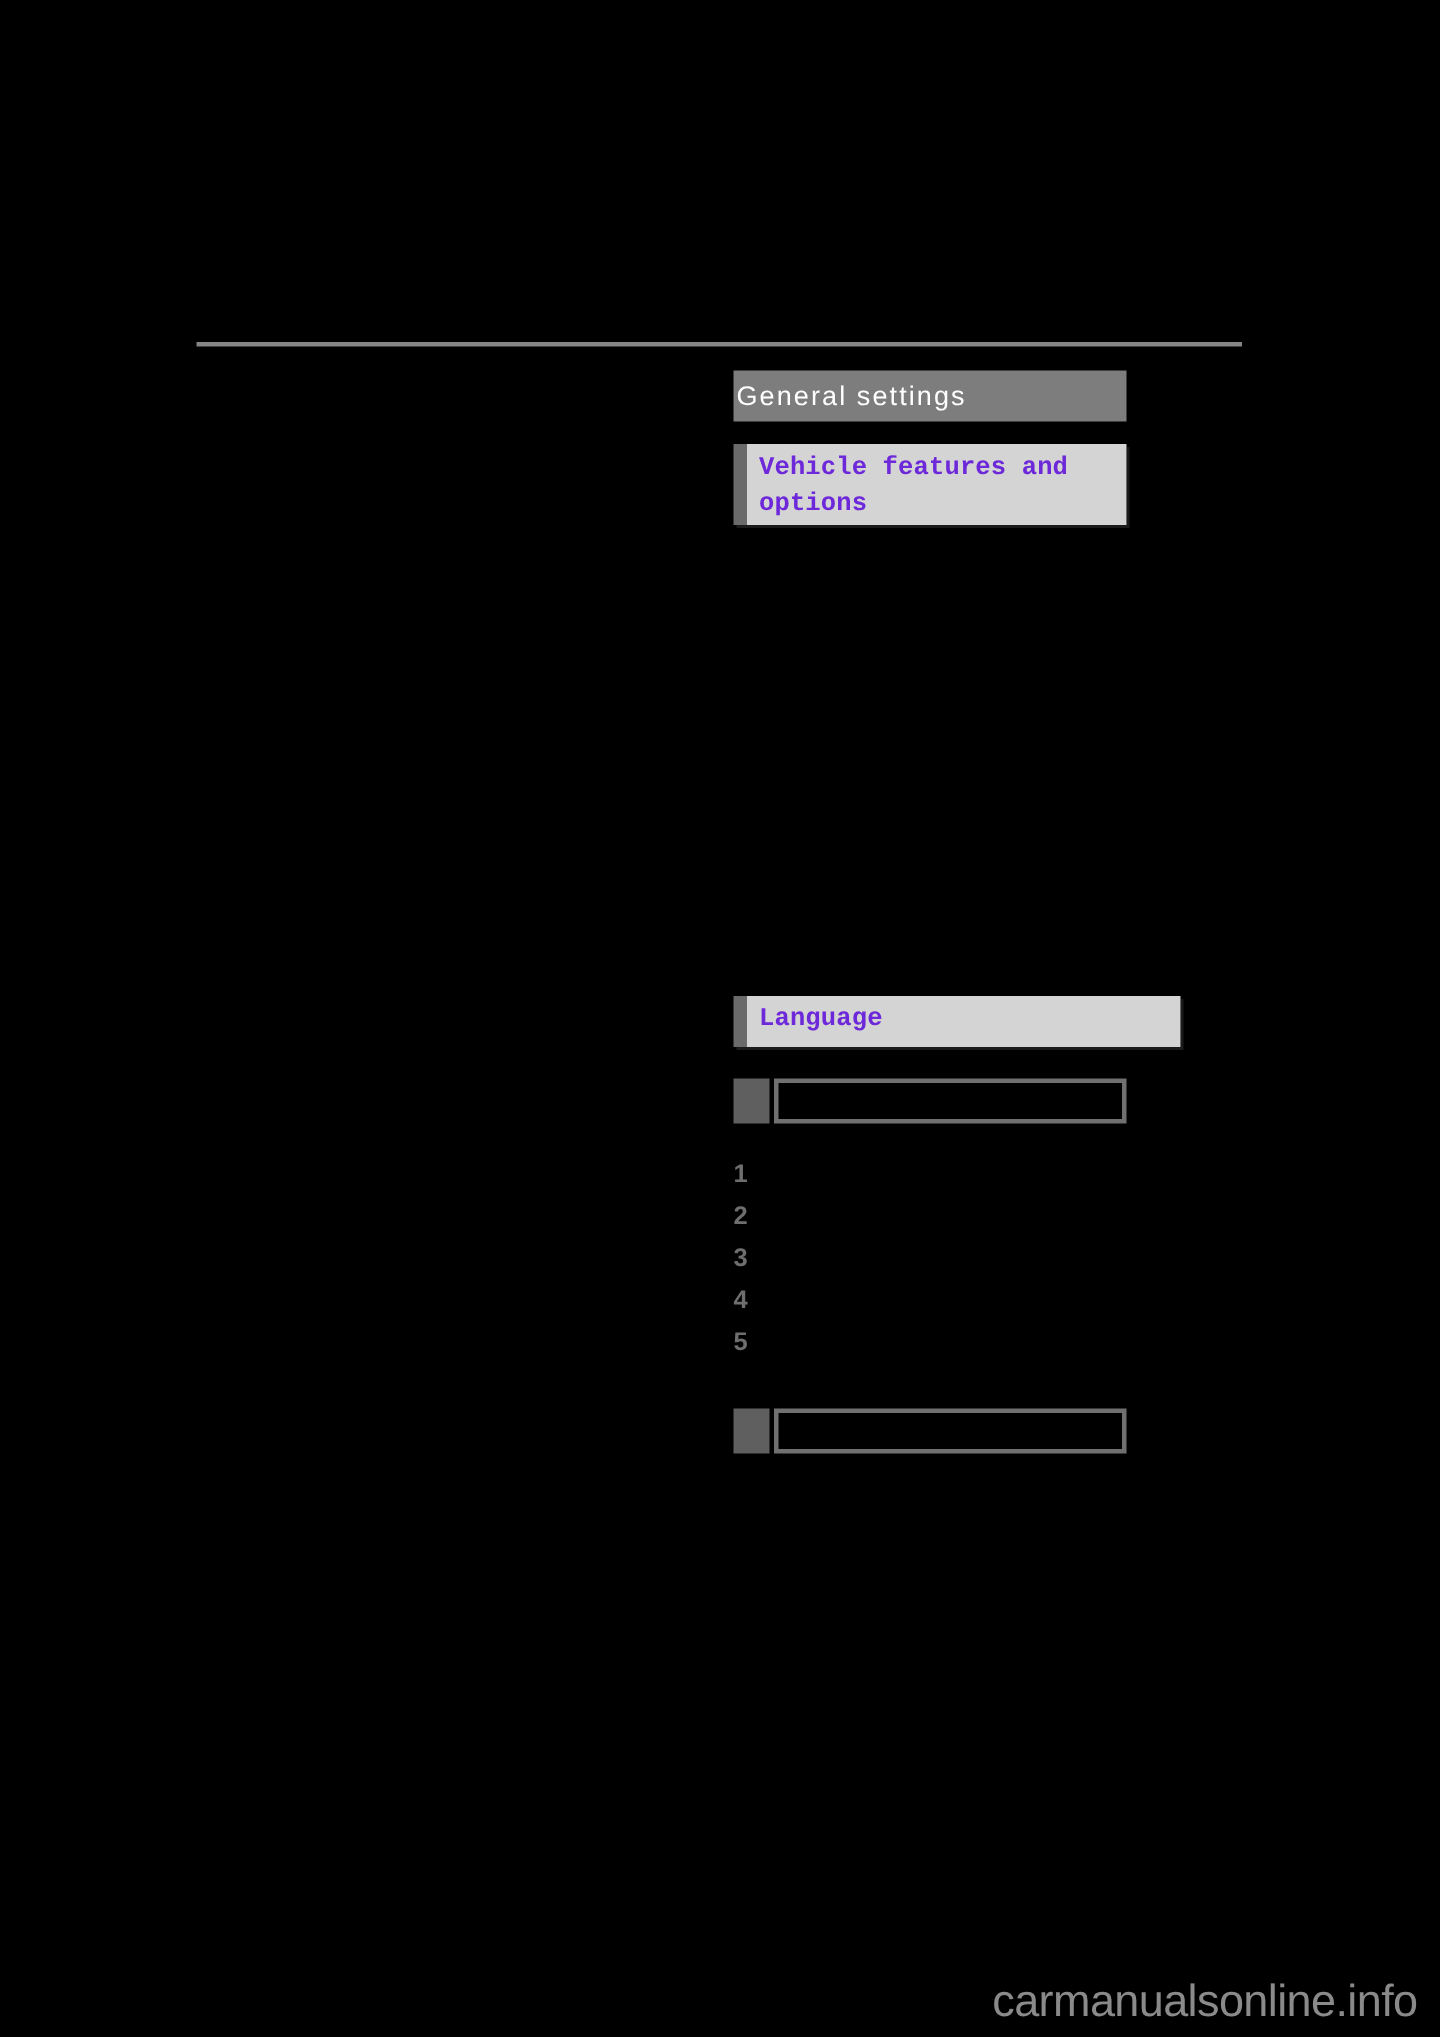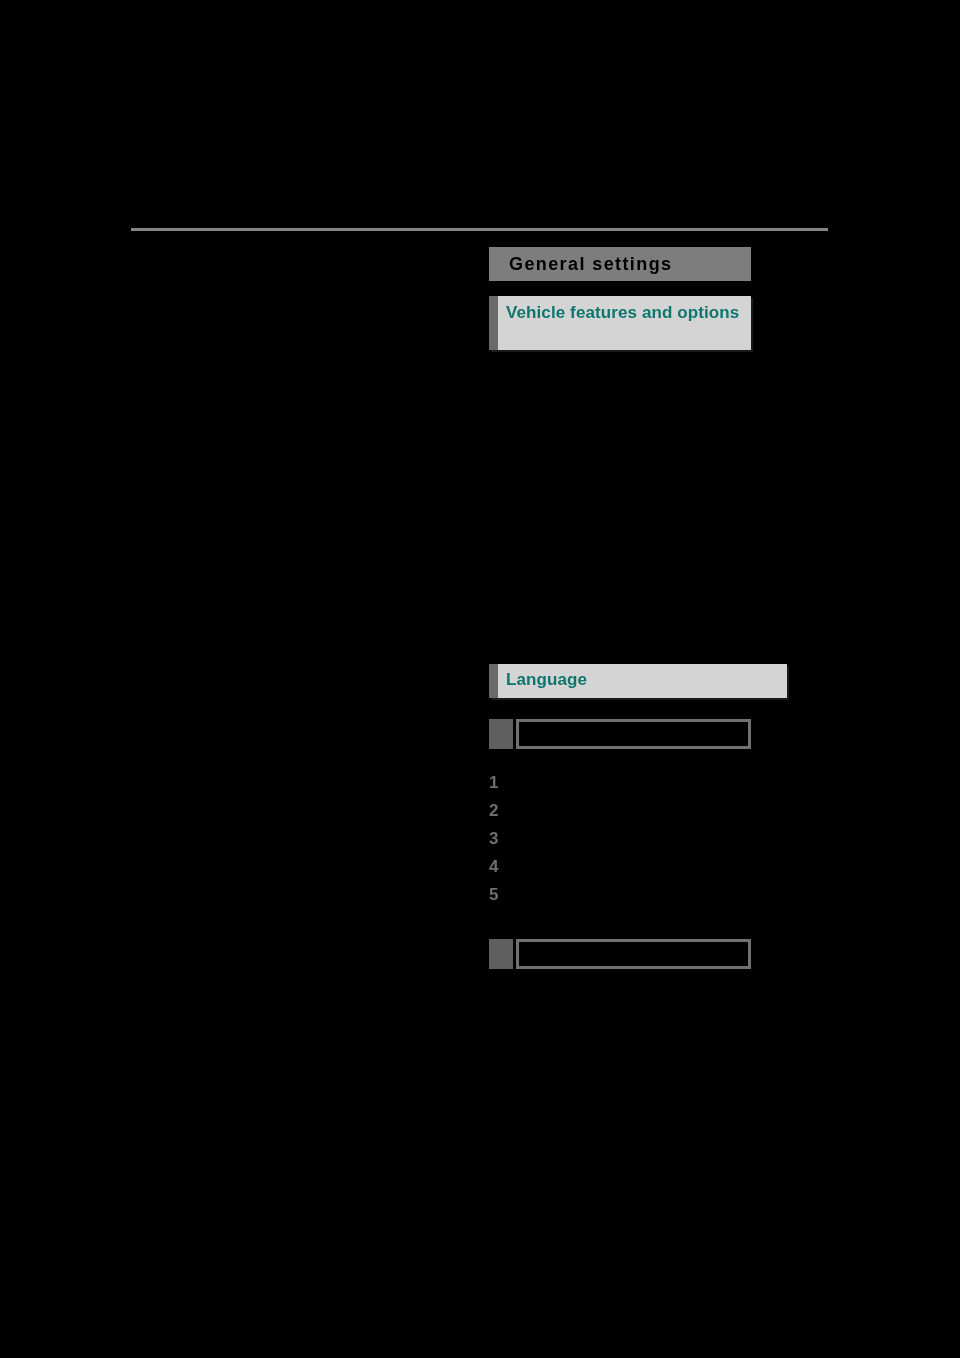--- a/index.html
+++ b/index.html
@@ -47,25 +47,25 @@
     position: absolute;
     left: 489px;
     top: 247px;
     width: 262px;
     height: 34px;
     background: #7d7d7d;
     box-sizing: border-box;
   }
   .chapter-bar-label {
     position: absolute;
-    left: 20px;
+    left: 2px;
     top: 6px;
-    color: #000000;
+    color: #ffffff;
     font-size: 18px;
-    font-weight: bold;
+    font-weight: normal;
     letter-spacing: 1.4px;
     line-height: 22px;
     white-space: nowrap;
   }
 
   
   .section-block {
     position: absolute;
     display: flex;
     box-shadow: 2px 2px 0 rgba(255,255,255,0.10);
@@ -75,25 +75,26 @@
     background: #6a6a6a;
     flex: 0 0 9px;
   }
   .section-body {
     flex: 1 1 auto;
     background: #d4d4d4;
     padding: 5px 8px 6px 8px;
     box-sizing: border-box;
   }
   .section-title {
-    color: #0f766e;
+    color: #6d28d9;
     font-size: 17px;
     font-weight: bold;
     line-height: 24px;
     letter-spacing: 0.1px;
+    font-family: Liberation Mono, monospace;
   }
 
   #block-vehicle-features {
     left: 489px;
     top: 296px;
     width: 262px;
     height: 54px;
   }
   #block-language {
     left: 489px;
@@ -232,14 +233,17 @@
     </div>
   </div>
 
   <div class="step-box" id="step-box-2">
     <div class="step-marker"></div>
     <div class="step-frame">
       <div class="step-text"></div>
     </div>
   </div>
 
+  <div class="watermark">
+    <span>carmanualsonline</span><span class="tld">.info</span>
+  </div>
 
 </div>
 
 </body></html>

